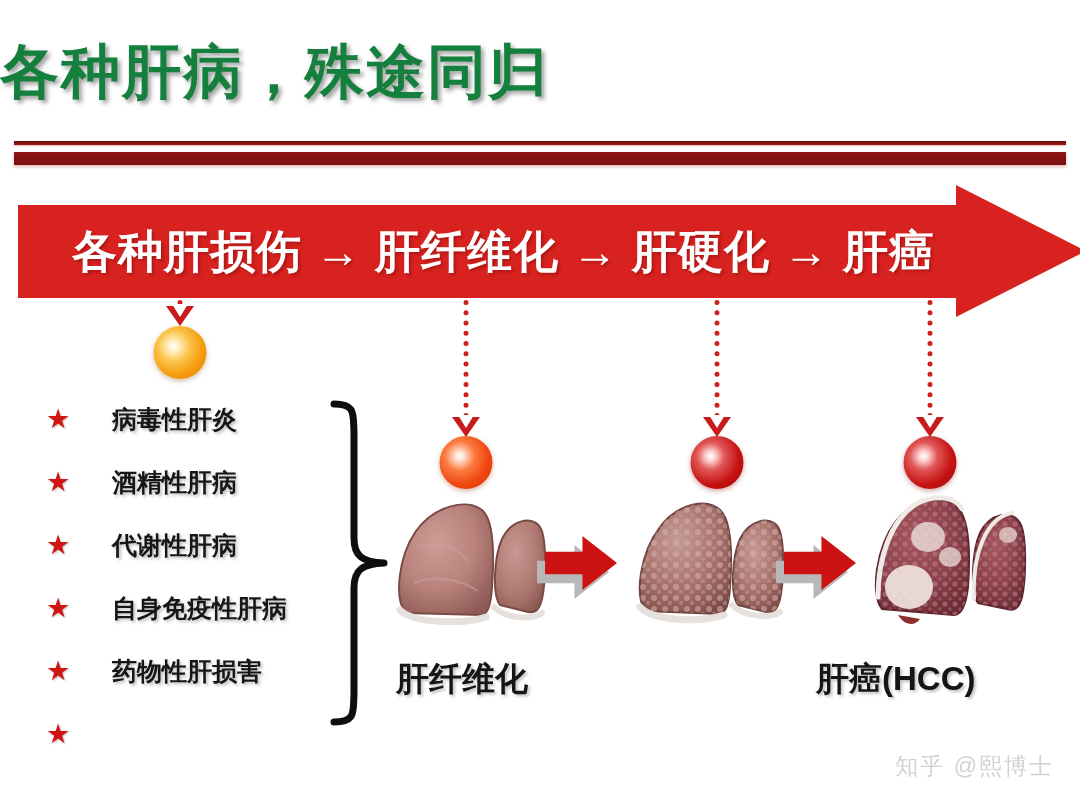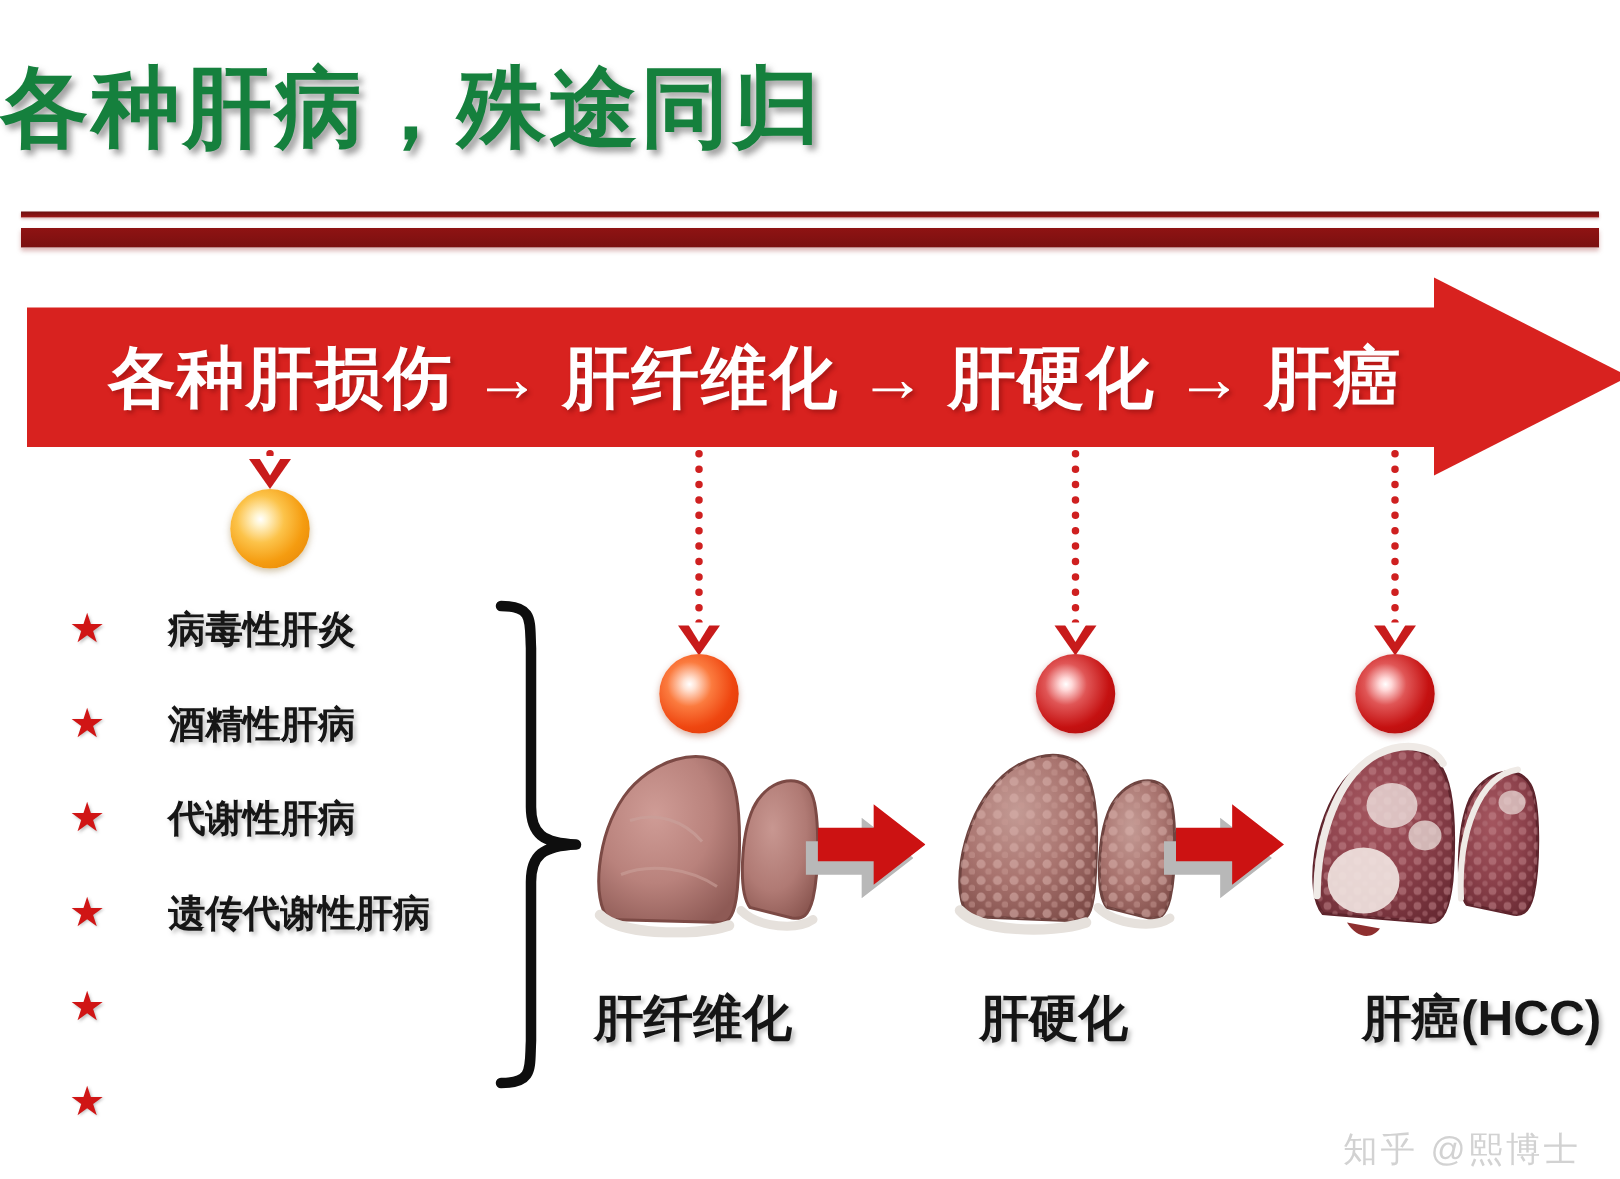--- a/index.html
+++ b/index.html
@@ -193,24 +193,25 @@
     <div class="list-item">
       <span class="star">★</span>
       <span class="item-label">酒精性肝病</span>
     </div>
     <div class="list-item">
       <span class="star">★</span>
       <span class="item-label">代谢性肝病</span>
     </div>
     <div class="list-item">
       <span class="star">★</span>
-      <span class="item-label">遗传代谢性肝病</span>
-    </div>
-    <div class="list-item">
-      <span class="star">★</span>
+      <span class="item-label">自身免疫性肝病</span>
+    </div>
+    <div class="list-item">
+      <span class="star">★</span>
+      <span class="item-label">药物性肝损害</span>
     </div>
     <div class="list-item">
       <span class="star">★</span>
     </div>
   </div>
 
   <div class="brace">
     <svg width="70" height="330" viewBox="0 0 70 330">
       <path d="M8 6 C30 6 27 16 28 34 L28 140 C28 158 36 164 58 165
                C36 166 28 172 28 190 L28 296 C27 314 30 324 8 324" fill="none" stroke="#0e0e0e" stroke-width="7" stroke-linecap="round" stroke-linejoin="round"></path>
@@ -306,18 +307,17 @@
         <ellipse cx="88" cy="66" rx="11" ry="10" fill="#e7d8d5" opacity=".78"></ellipse>
         <ellipse cx="146" cy="44" rx="9" ry="8" fill="#ecdfdc" opacity=".7"></ellipse>
         <path d="M16 106 C16 66 30 26 56 12 C74 3 94 6 100 18" fill="none" stroke="#efeae6" stroke-width="5" stroke-linecap="round"></path>
         <path d="M112 108 C110 64 124 26 150 22" fill="none" stroke="#efeae6" stroke-width="4" stroke-linecap="round"></path>
         <path d="M36 124 C42 134 52 136 58 128" fill="#8e2f2f"></path>
       </svg>
     </div>
   </div>
 
   <div class="caption" style="left:396px;top:657px;">肝纤维化</div>
-  <div class="caption" style="left:653px;top:657px;">肝硬化</div>
-  <div class="caption" style="left:908px;top:657px;">肝癌(HCC)</div>
+  <div class="caption" style="left:816px;top:657px;">肝癌(HCC)</div>
 
   <div class="watermark">知乎 @熙博士</div>
 
 </div>
 
 </body></html>

